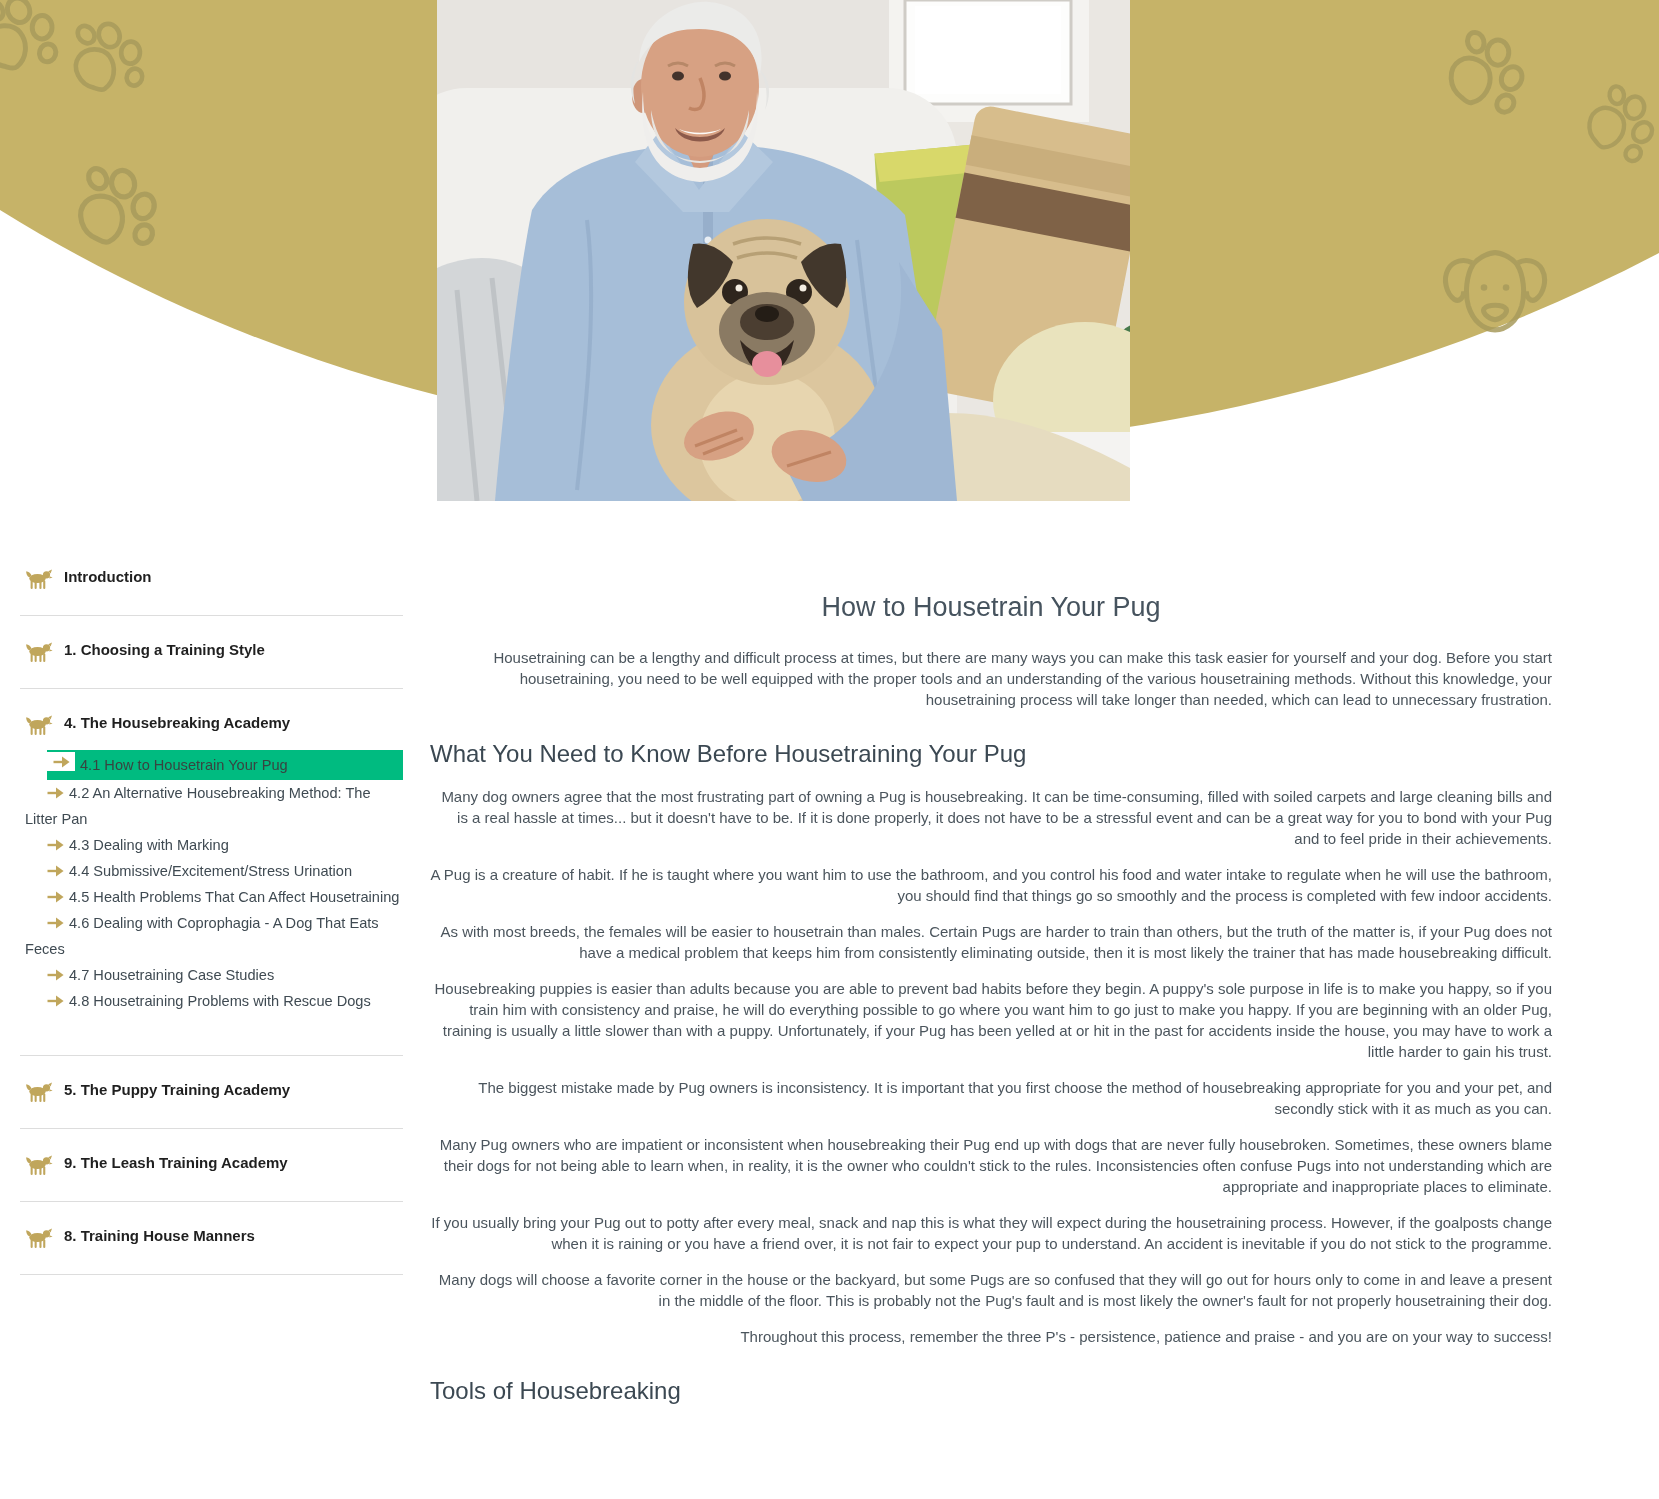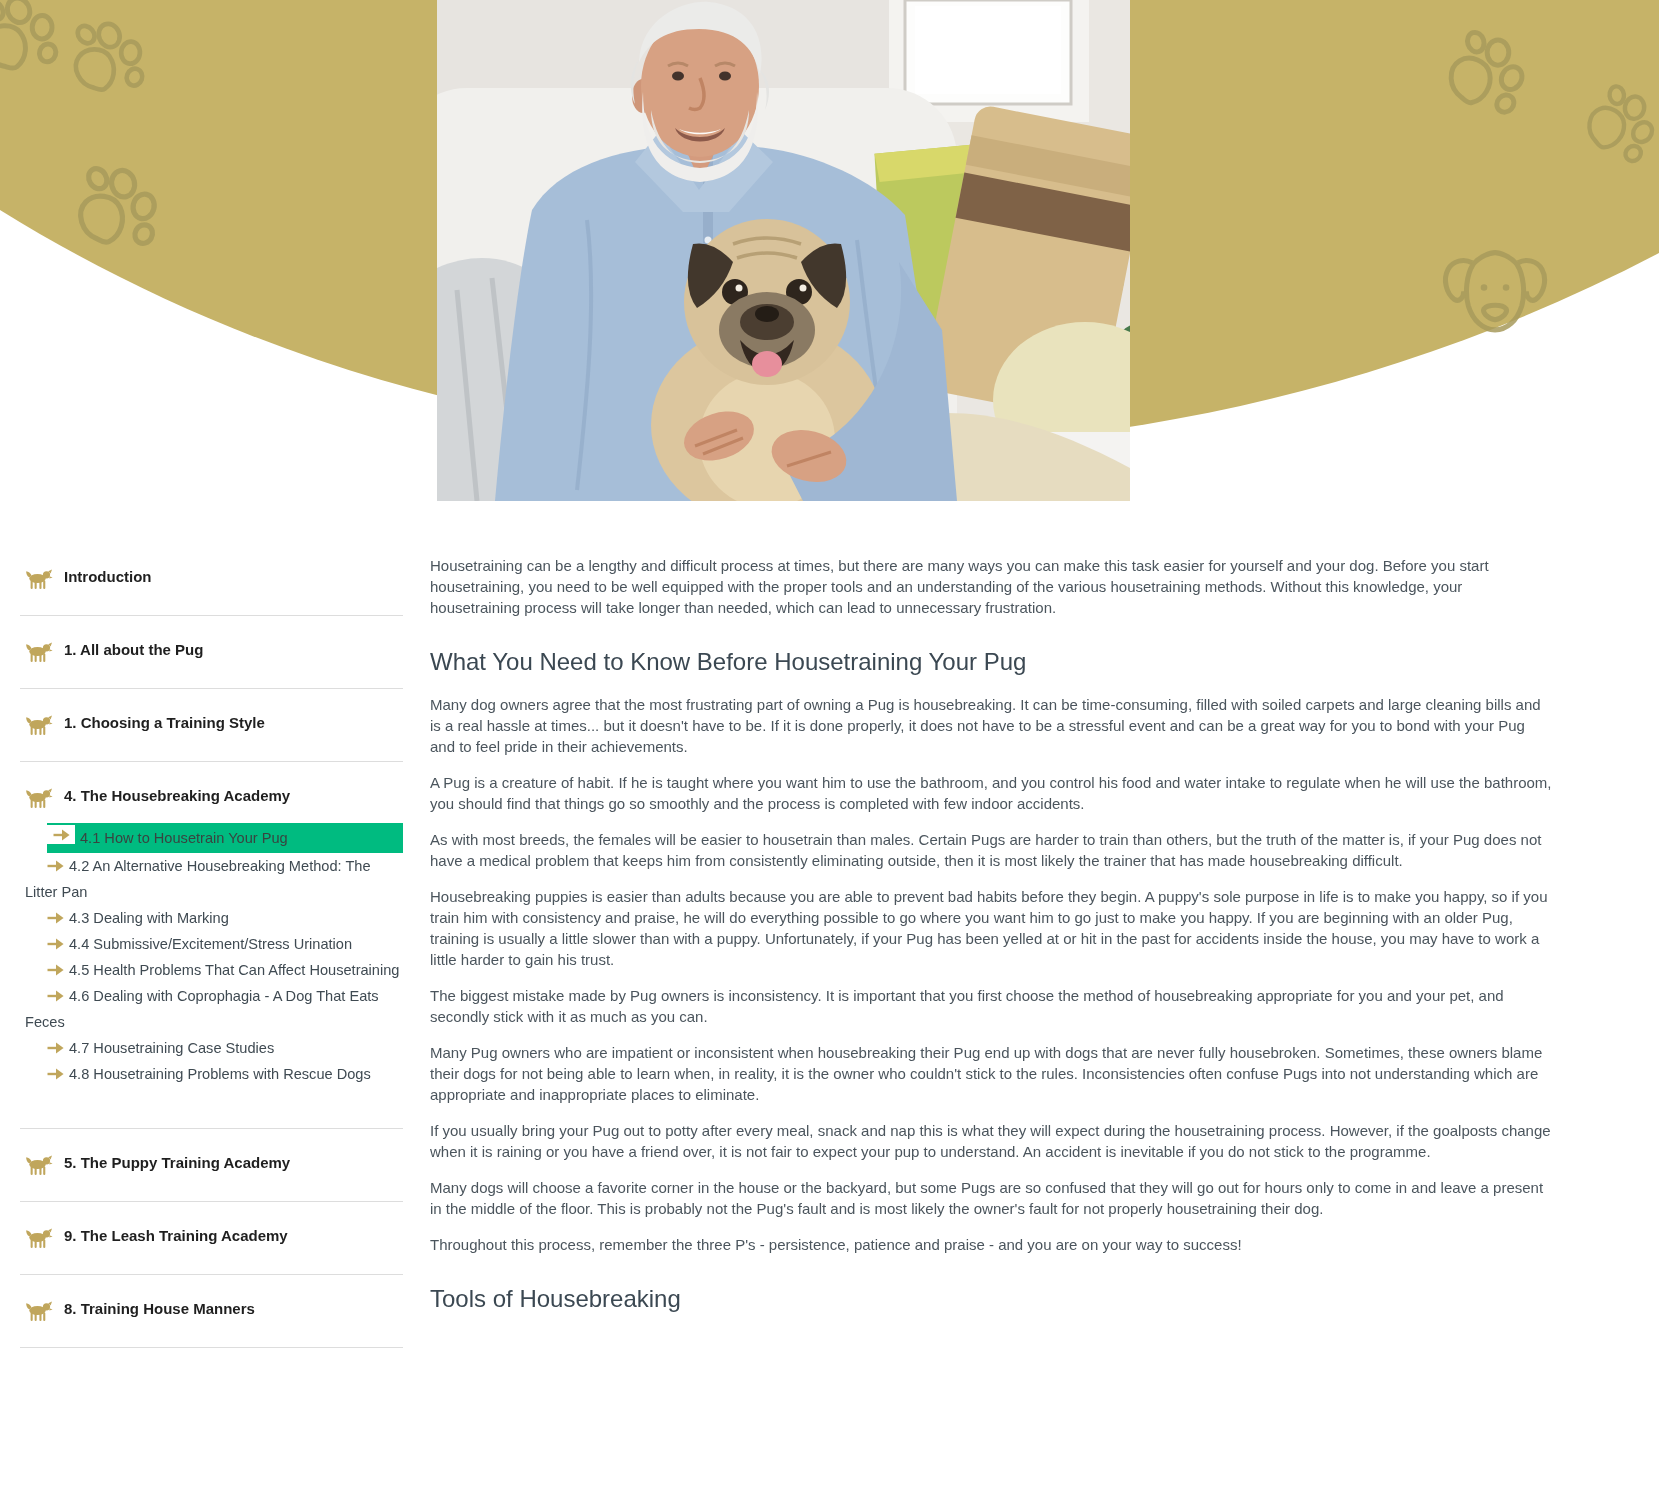--- a/index.html
+++ b/index.html
@@ -26,21 +26,21 @@
   .subitem .arrow{display:inline-block;margin-left:22px;margin-right:5px;vertical-align:-1px;}
   .subitem .arrow svg{width:17px;height:12px;display:block;}
   .subitem.active{background:#00bb80;margin-left:22px;padding:2px 0;color:#384440;}
   .subitem.active .arrow{margin-left:0;background:#fff;padding:4px 5px 3px 6px;}
 
   
   .main{position:absolute;left:430px;top:555px;width:1122px;}
   .page-title{text-align:center;font-size:27px;font-weight:400;color:#46535e;
               margin:34px 0 22px;line-height:36px;}
   .section-heading{font-size:24px;font-weight:400;color:#3b4852;margin:28px 0 16px;line-height:32px;}
-  .body-par{font-size:15px;line-height:21px;color:#4b555d;margin:0 0 15px;}
+  .body-par{font-size:15px;line-height:21px;color:#4b555d;margin:0 0 15px;text-align:right;}
 </style>
 </head>
 <body>
 
 <div class="page">
 
   <div class="banner">
     <svg width="1659" height="520" viewBox="0 0 1659 520" xmlns="http://www.w3.org/2000/svg">
       <defs>
         <g id="paw" fill="none" stroke="#a89b5c" stroke-width="5.5" opacity="0.85">
@@ -200,40 +200,20 @@
       <circle cx="21.5" cy="6.8" r="3.6"></circle>
       <path d="M23.2,3.2 L27,1.4 L25.6,5.6 Z"></path>
       <path d="M24.4,8.2 L27.6,9.4 L24.4,10.4 Z"></path>
       <rect x="5.6" y="12.5" width="2.1" height="8.5" rx="1"></rect>
       <rect x="9.6" y="13.5" width="2.1" height="7.5" rx="1"></rect>
       <rect x="14.4" y="13.5" width="2.1" height="7.5" rx="1"></rect>
       <rect x="18.2" y="12.5" width="2.1" height="8.5" rx="1"></rect>
     </g>
   </svg>
 </span>
-          <span class="chapter-label">1. All about the Pug</span>
-        </div>
-      </div>
-      <div class="chapter">
-        <div class="chapter-row">
-          <span class="dogicon">
-  <svg viewBox="0 0 28 22" xmlns="http://www.w3.org/2000/svg">
-    <g fill="#c0a65c">
-      <path d="M4.5,9.5 Q1,7.5 1.2,3.2 Q4.8,3.6 6.5,7.2 Z"></path>
-      <ellipse cx="12.5" cy="10.5" rx="8.2" ry="4.6"></ellipse>
-      <circle cx="21.5" cy="6.8" r="3.6"></circle>
-      <path d="M23.2,3.2 L27,1.4 L25.6,5.6 Z"></path>
-      <path d="M24.4,8.2 L27.6,9.4 L24.4,10.4 Z"></path>
-      <rect x="5.6" y="12.5" width="2.1" height="8.5" rx="1"></rect>
-      <rect x="9.6" y="13.5" width="2.1" height="7.5" rx="1"></rect>
-      <rect x="14.4" y="13.5" width="2.1" height="7.5" rx="1"></rect>
-      <rect x="18.2" y="12.5" width="2.1" height="8.5" rx="1"></rect>
-    </g>
-  </svg>
-</span>
           <span class="chapter-label">1. Choosing a Training Style</span>
         </div>
       </div>
       <div class="chapter">
         <div class="chapter-row">
           <span class="dogicon">
   <svg viewBox="0 0 28 22" xmlns="http://www.w3.org/2000/svg">
     <g fill="#c0a65c">
       <path d="M4.5,9.5 Q1,7.5 1.2,3.2 Q4.8,3.6 6.5,7.2 Z"></path>
       <ellipse cx="12.5" cy="10.5" rx="8.2" ry="4.6"></ellipse>
@@ -373,20 +353,21 @@
     </g>
   </svg>
 </span>
           <span class="chapter-label">8. Training House Manners</span>
         </div>
       </div>
       <div class="chapter"></div>
     </nav>
 
   <div class="main">
+    <h1 class="page-title">How to Housetrain Your Pug</h1>
     <div id="sections-root">
         <section>
           <p class="body-par">Housetraining can be a lengthy and difficult process at times, but there are many ways you can make this task easier for yourself and your dog. Before you start housetraining, you need to be well equipped with the proper tools and an understanding of the various housetraining methods. Without this knowledge, your housetraining process will take longer than needed, which can lead to unnecessary frustration.</p>
         </section>
         <section>
           <h2 class="section-heading">What You Need to Know Before Housetraining Your Pug</h2>
           <p class="body-par">Many dog owners agree that the most frustrating part of owning a Pug is housebreaking. It can be time-consuming, filled with soiled carpets and large cleaning bills and is a real hassle at times... but it doesn't have to be. If it is done properly, it does not have to be a stressful event and can be a great way for you to bond with your Pug and to feel pride in their achievements.</p>
           <p class="body-par">A Pug is a creature of habit. If he is taught where you want him to use the bathroom, and you control his food and water intake to regulate when he will use the bathroom, you should find that things go so smoothly and the process is completed with few indoor accidents.</p>
           <p class="body-par">As with most breeds, the females will be easier to housetrain than males. Certain Pugs are harder to train than others, but the truth of the matter is, if your Pug does not have a medical problem that keeps him from consistently eliminating outside, then it is most likely the trainer that has made housebreaking difficult.</p>
           <p class="body-par">Housebreaking puppies is easier than adults because you are able to prevent bad habits before they begin. A puppy's sole purpose in life is to make you happy, so if you train him with consistency and praise, he will do everything possible to go where you want him to go just to make you happy. If you are beginning with an older Pug, training is usually a little slower than with a puppy. Unfortunately, if your Pug has been yelled at or hit in the past for accidents inside the house, you may have to work a little harder to gain his trust.</p>

